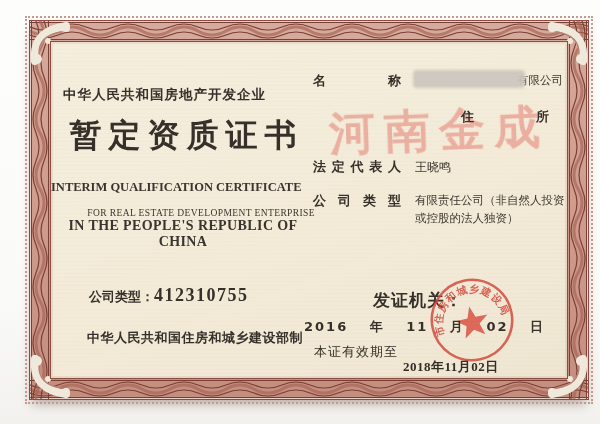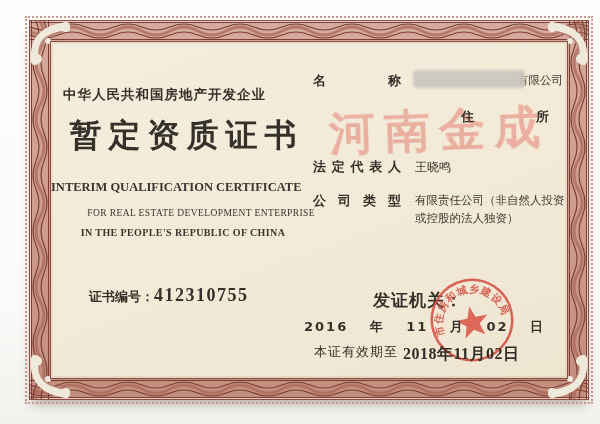--- a/index.html
+++ b/index.html
@@ -38,42 +38,42 @@
   
   .lp-head{position:absolute;top:44px;left:12px;width:240px;text-align:left;
     font-size:13.5px;font-weight:700;letter-spacing:1px;}
   .lp-title{position:absolute;top:72px;left:6px;width:252px;text-align:center;
     font-size:32px;font-weight:700;letter-spacing:7px;text-indent:7px;}
   .lp-en1{position:absolute;top:138px;left:0px;width:264px;text-align:left;
     font-family:"Liberation Serif","DejaVu Serif",serif;font-weight:700;font-size:12.5px;color:#3a342e;}
   .lp-en2{position:absolute;top:160px;left:0px;width:264px;text-align:right;
     font-family:"Liberation Serif","DejaVu Serif",serif;font-weight:400;font-size:9.5px;color:#3a342e;letter-spacing:.4px;margin-top:6px;}
   .lp-en3{position:absolute;top:176px;left:0px;width:264px;text-align:center;
-    font-family:"Liberation Serif","DejaVu Serif",serif;font-weight:700;font-size:10px;color:#3a342e;letter-spacing:.4px;margin-top:9px;}
+    font-family:"Liberation Serif","DejaVu Serif",serif;font-weight:700;font-size:14px;color:#3a342e;letter-spacing:.4px;}
   .lp-certno{position:absolute;top:243px;left:38px;font-size:13px;font-weight:700;}
   .lp-certno .num{font-family:"Liberation Serif","DejaVu Serif",serif;letter-spacing:1.5px;font-size:18px;}
   .lp-ministry{position:absolute;top:287px;left:36px;font-size:13px;font-weight:700;letter-spacing:.5px;}
   
   .row{position:absolute;display:flex;align-items:flex-start;}
   .flabel{display:inline-block;width:88px;font-size:13px;font-weight:700;
     text-align:justify;text-align-last:justify;flex:none;margin-right:14px;}
   .fval{font-size:11.5px;line-height:1.55;color:#3c362f;}
   .mask{display:inline-block;background:#ccc7bf;box-shadow:0 0 3px 1.5px #ccc7bf;
     border-radius:2px;vertical-align:-2px;opacity:.92;}
   .blurry{filter:blur(.7px);opacity:.8;}
   .r-name{left:262px;top:30px;width:250px;}
   .r-addr{left:262px;top:66px;width:250px;justify-content:flex-end;}
   .r-legal{left:262px;top:116px;width:250px;}
   .r-type{left:262px;top:150px;width:258px;}
   .r-type .fval{width:158px;}
   .r-issuer{position:absolute;left:322px;top:247px;font-size:17px;font-weight:700;letter-spacing:1px;}
   .r-date{position:absolute;left:253px;top:276px;font-size:13px;font-weight:700;
     word-spacing:15px;letter-spacing:2px;}
   .r-valid-label{position:absolute;left:263px;top:301px;font-size:13px;font-weight:400;letter-spacing:1px;}
-  .r-valid-value{position:absolute;left:352px;top:302px;font-size:16px;font-weight:700;
+  .r-valid-value{position:absolute;left:352px;top:316px;font-size:13px;font-weight:700;
     font-family:"Liberation Serif","DejaVu Serif",serif;letter-spacing:.5px;color:#332d27;}
   .watermark{position:absolute;left:278px;top:58px;font-size:46px;font-weight:700;
     font-family:"DejaVu Serif","Liberation Serif",serif;letter-spacing:9px;
     color:rgba(225,115,103,.50);transform:rotate(-2deg);filter:blur(.6px);white-space:nowrap;}
   .seal{position:absolute;left:372px;top:229px;width:98px;height:98px;
     transform:rotate(-12deg);opacity:.92;}
 </style>
 </head>
 <body>
 
@@ -138,22 +138,23 @@
   </svg>
 
   <div class="paper">
 
     <div class="lp-head cjk">中华人民共和国房地产开发企业</div>
     <div class="lp-title cjk">暂定资质证书</div>
     <div class="lp-en1">INTERIM QUALIFICATION CERTIFICATE</div>
     <div class="lp-en2">FOR REAL ESTATE DEVELOPMENT ENTERPRISE</div>
     <div class="lp-en3">IN THE PEOPLE'S REPUBLIC OF CHINA</div>
     <div class="lp-certno cjk">
-      <span>证书编号：</span><span class="num">412310755</span>
+      <span>公司类型：</span><span class="num">412310755</span>
     </div>
+    <div class="lp-ministry cjk">中华人民共和国住房和城乡建设部制</div>
 
     <div class="watermark">河南金成</div>
 
     <div class="row r-name">
       <span class="flabel cjk">名称</span>
       <span class="fval"><span class="mask" style="width:108px;height:14px;margin-right:-6px;"></span><span>有限公司</span></span>
     </div>
 
     <div class="row r-addr">
       <span class="flabel cjk">住所</span>

